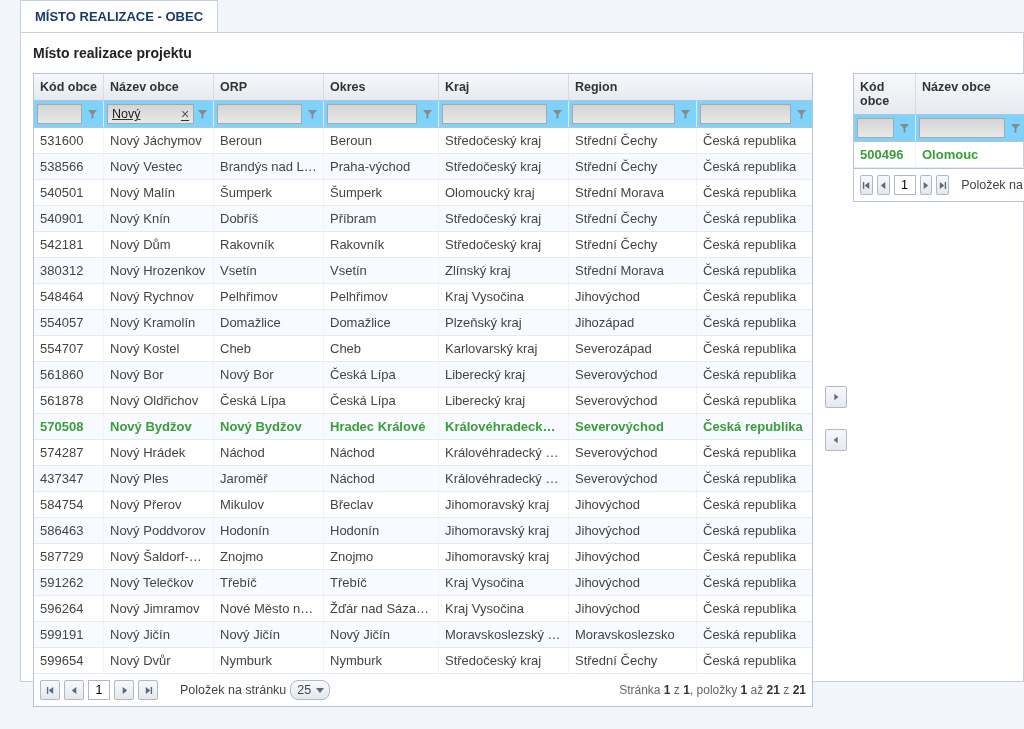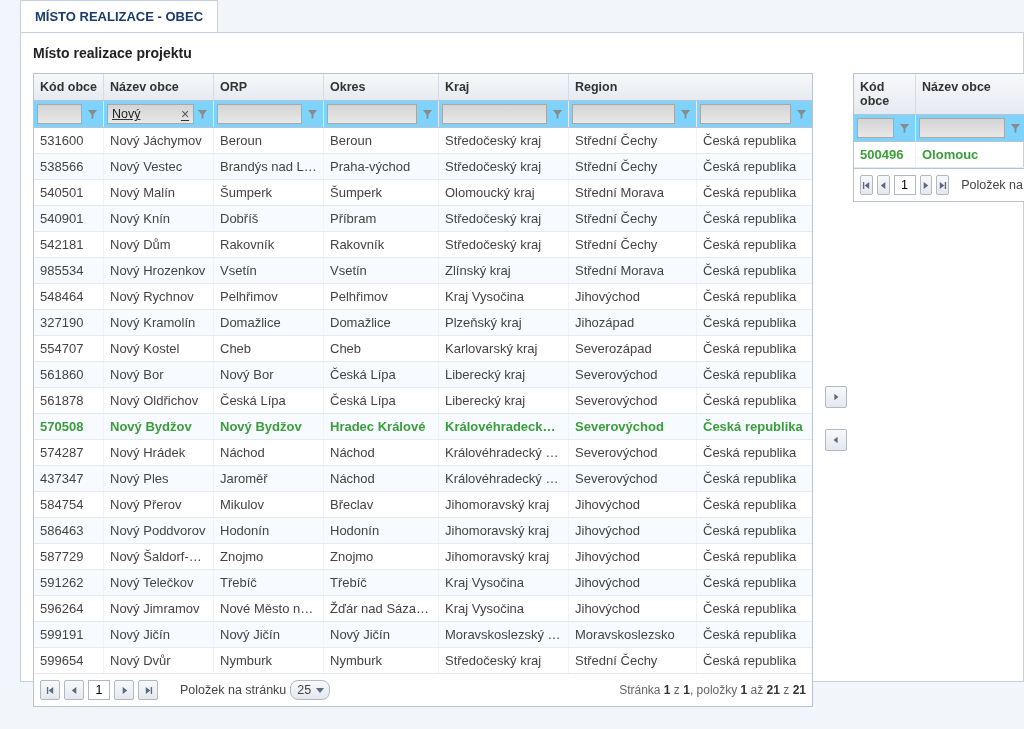--- a/index.html
+++ b/index.html
@@ -348,39 +348,39 @@
             <div class="grow">
               <div class="gc lc1">542181</div>
               <div class="gc lc2">Nový Dům</div>
               <div class="gc lc3">Rakovník</div>
               <div class="gc lc4">Rakovník</div>
               <div class="gc lc5">Středočeský kraj</div>
               <div class="gc lc6">Střední Čechy</div>
               <div class="gc lc7">Česká republika</div>
             </div>
             <div class="grow">
-              <div class="gc lc1">985534</div>
+              <div class="gc lc1">380312</div>
               <div class="gc lc2">Nový Hrozenkov</div>
               <div class="gc lc3">Vsetín</div>
               <div class="gc lc4">Vsetín</div>
               <div class="gc lc5">Zlínský kraj</div>
               <div class="gc lc6">Střední Morava</div>
               <div class="gc lc7">Česká republika</div>
             </div>
             <div class="grow">
               <div class="gc lc1">548464</div>
               <div class="gc lc2">Nový Rychnov</div>
               <div class="gc lc3">Pelhřimov</div>
               <div class="gc lc4">Pelhřimov</div>
               <div class="gc lc5">Kraj Vysočina</div>
               <div class="gc lc6">Jihovýchod</div>
               <div class="gc lc7">Česká republika</div>
             </div>
             <div class="grow">
-              <div class="gc lc1">327190</div>
+              <div class="gc lc1">554057</div>
               <div class="gc lc2">Nový Kramolín</div>
               <div class="gc lc3">Domažlice</div>
               <div class="gc lc4">Domažlice</div>
               <div class="gc lc5">Plzeňský kraj</div>
               <div class="gc lc6">Jihozápad</div>
               <div class="gc lc7">Česká republika</div>
             </div>
             <div class="grow">
               <div class="gc lc1">554707</div>
               <div class="gc lc2">Nový Kostel</div>

